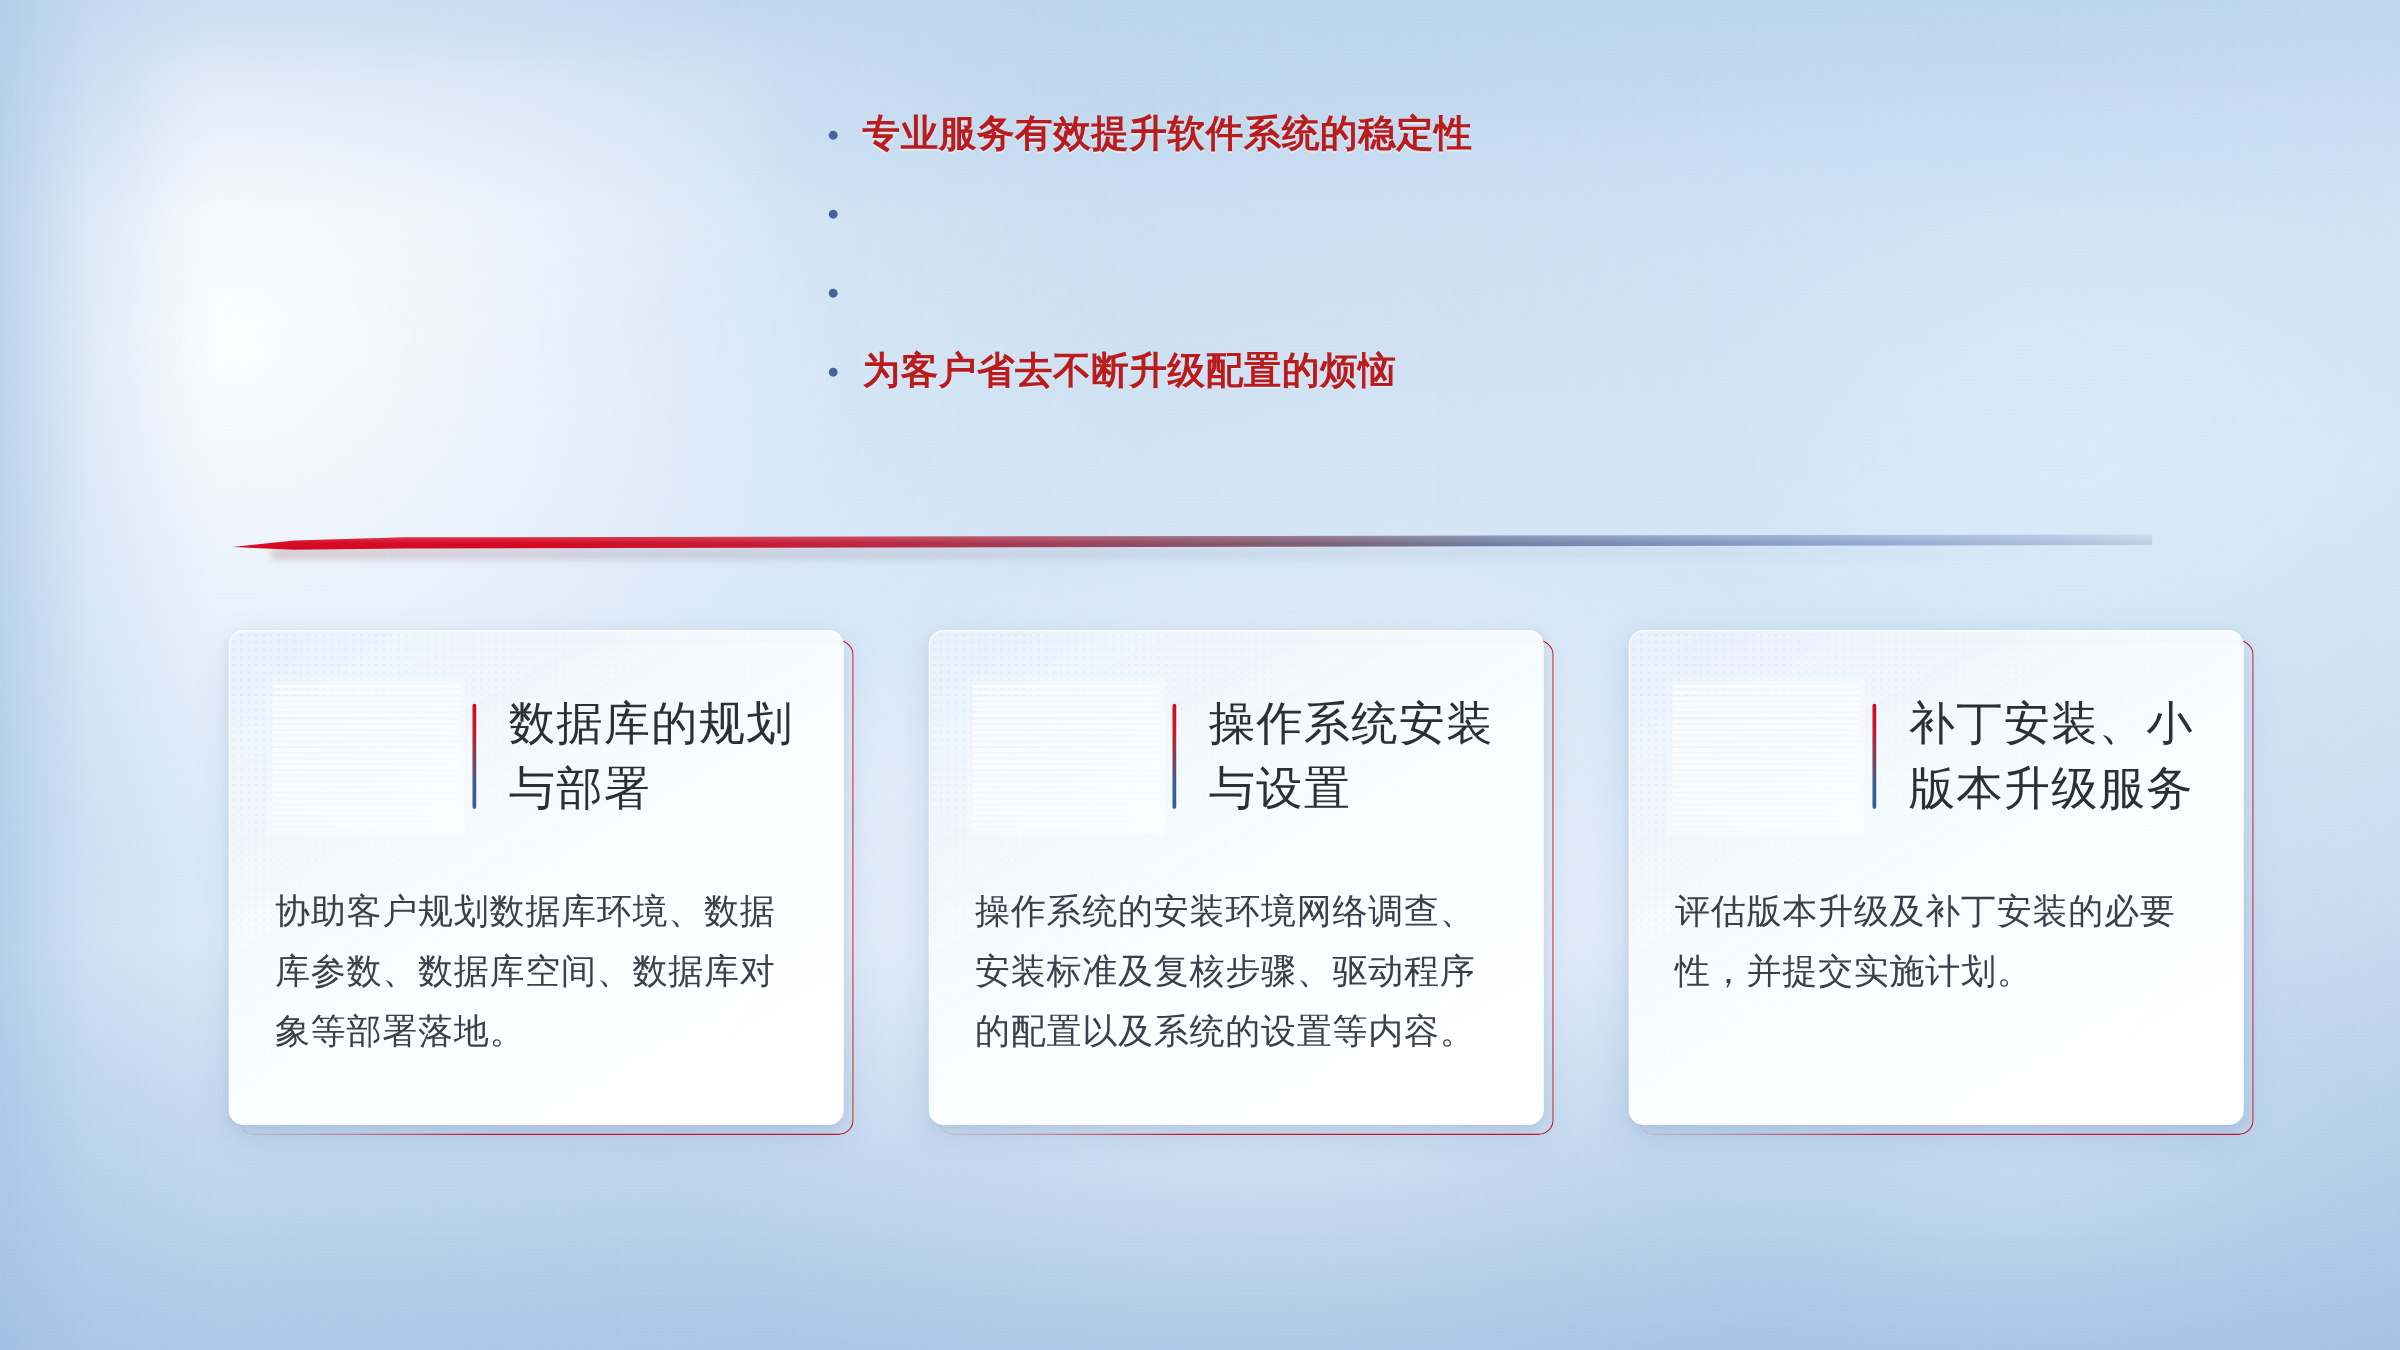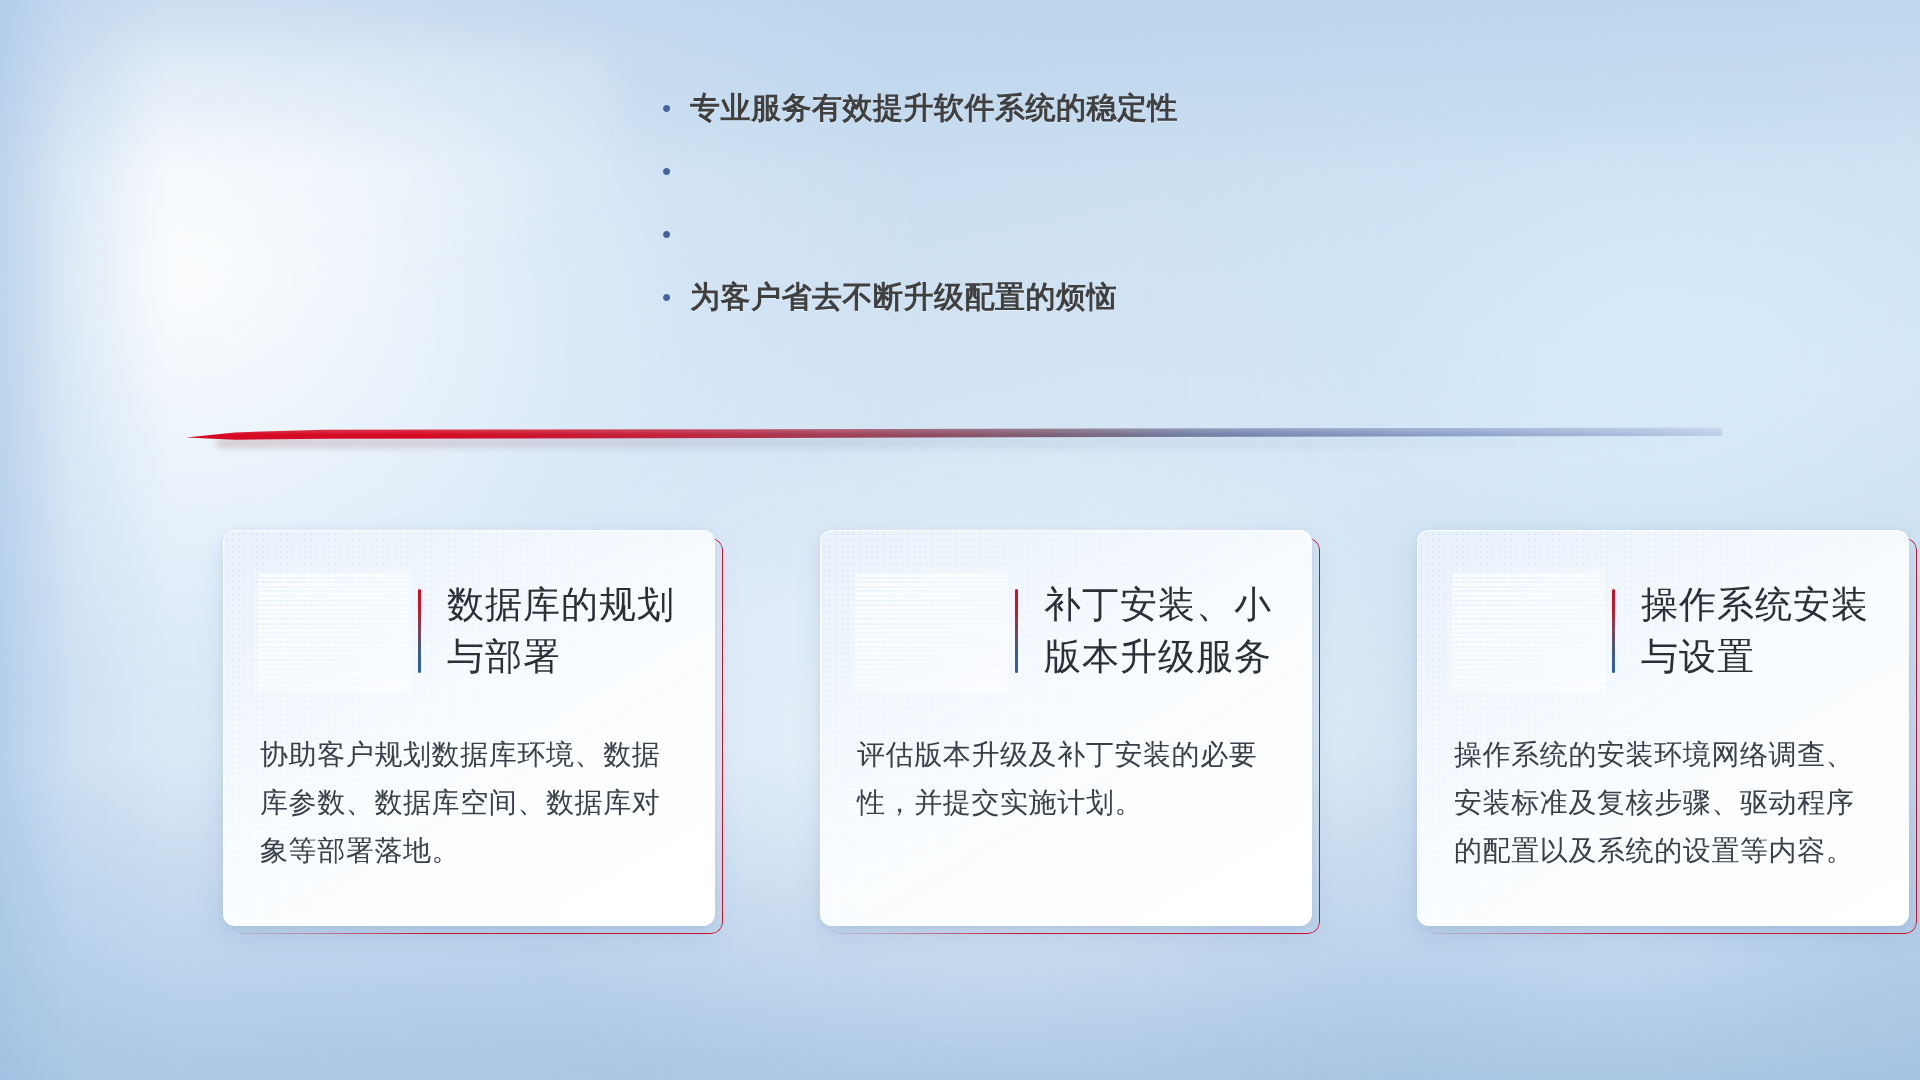--- a/index.html
+++ b/index.html
@@ -70,21 +70,21 @@
     display:flex; align-items:flex-start;
     height:63px;
   }
   .bullet-dot{
     width:30px; flex:0 0 30px;
     font-size:26px; line-height:40px; color:#47639e; text-align:left;
     padding-left:2px;
   }
   .bullet-text{
     font-size:30px; line-height:40px; letter-spacing:.5px;
-    color:#404040; font-weight:600;
+    color:#b91c1c; font-weight:600;
     text-shadow:0 1px 1px rgba(255,255,255,.45);
   }
 
   
   #divider{
     position:absolute; left:186px; top:426px; width:1536px; height:16px;
   }
   .div-bar{
     position:absolute; left:0; top:0; width:100%; height:100%;
     background:linear-gradient(90deg,
@@ -98,22 +98,22 @@
     clip-path:polygon(0 72%, 3.2% 40%, 9% 24%, 100% 10%, 100% 62%, 9% 80%, 3.2% 86%);
   }
   .div-shadow{
     position:absolute; left:2%; top:78%; width:96%; height:10px;
     background:linear-gradient(90deg, rgba(140,60,70,.22) 0%, rgba(120,140,180,.14) 50%, rgba(150,180,215,0) 100%);
     filter:blur(3px);
   }
 
   
   #cards{
-    position:absolute; left:183px; top:530px;
-    display:flex; gap:101px;margin-left:40px;
+    position:absolute; left:183px; top:504px;
+    display:flex; gap:64px;
   }
   .card{
     position:relative;
     width:496px; height:400px;
   }
   .card-redline{
     position:absolute; left:8px; top:8px; right:-4px; bottom:-4px;
     border:1.6px solid #d20a24; border-radius:12px;
     -webkit-mask-image:linear-gradient(118deg, rgba(0,0,0,0) 26%, rgba(0,0,0,.35) 40%, rgba(0,0,0,1) 58%);
             mask-image:linear-gradient(118deg, rgba(0,0,0,0) 26%, rgba(0,0,0,.35) 40%, rgba(0,0,0,1) 58%);
@@ -248,41 +248,41 @@
       <div class="card-desc">协助客户规划数据库环境、数据库参数、数据库空间、数据库对象等部署落地。</div>
     </div>
   </div>
 
   <div class="card">
     <div class="card-redline"></div>
     <div class="card-body">
       <div class="card-dots"></div>
       <div class="card-head">
         <div class="ghost-num">
+          <span>02</span>
+          <div class="ghost-mask"></div>
+          <div class="ghost-fade"></div>
+        </div>
+        <div class="head-rule"></div>
+        <div class="card-title">操作系统安装与设置</div>
+      </div>
+      <div class="card-desc">操作系统的安装环境网络调查、安装标准及复核步骤、驱动程序的配置以及系统的设置等内容。</div>
+    </div>
+  </div>
+
+  <div class="card">
+    <div class="card-redline"></div>
+    <div class="card-body">
+      <div class="card-dots"></div>
+      <div class="card-head">
+        <div class="ghost-num">
           <span>03</span>
           <div class="ghost-mask"></div>
           <div class="ghost-fade"></div>
         </div>
         <div class="head-rule"></div>
         <div class="card-title">补丁安装、小版本升级服务</div>
       </div>
       <div class="card-desc">评估版本升级及补丁安装的必要性，并提交实施计划。</div>
     </div>
   </div>
 
-  <div class="card">
-    <div class="card-redline"></div>
-    <div class="card-body">
-      <div class="card-dots"></div>
-      <div class="card-head">
-        <div class="ghost-num">
-          <span>02</span>
-          <div class="ghost-mask"></div>
-          <div class="ghost-fade"></div>
-        </div>
-        <div class="head-rule"></div>
-        <div class="card-title">操作系统安装与设置</div>
-      </div>
-      <div class="card-desc">操作系统的安装环境网络调查、安装标准及复核步骤、驱动程序的配置以及系统的设置等内容。</div>
-    </div>
-  </div>
-
 </div>
 
 </body></html>

